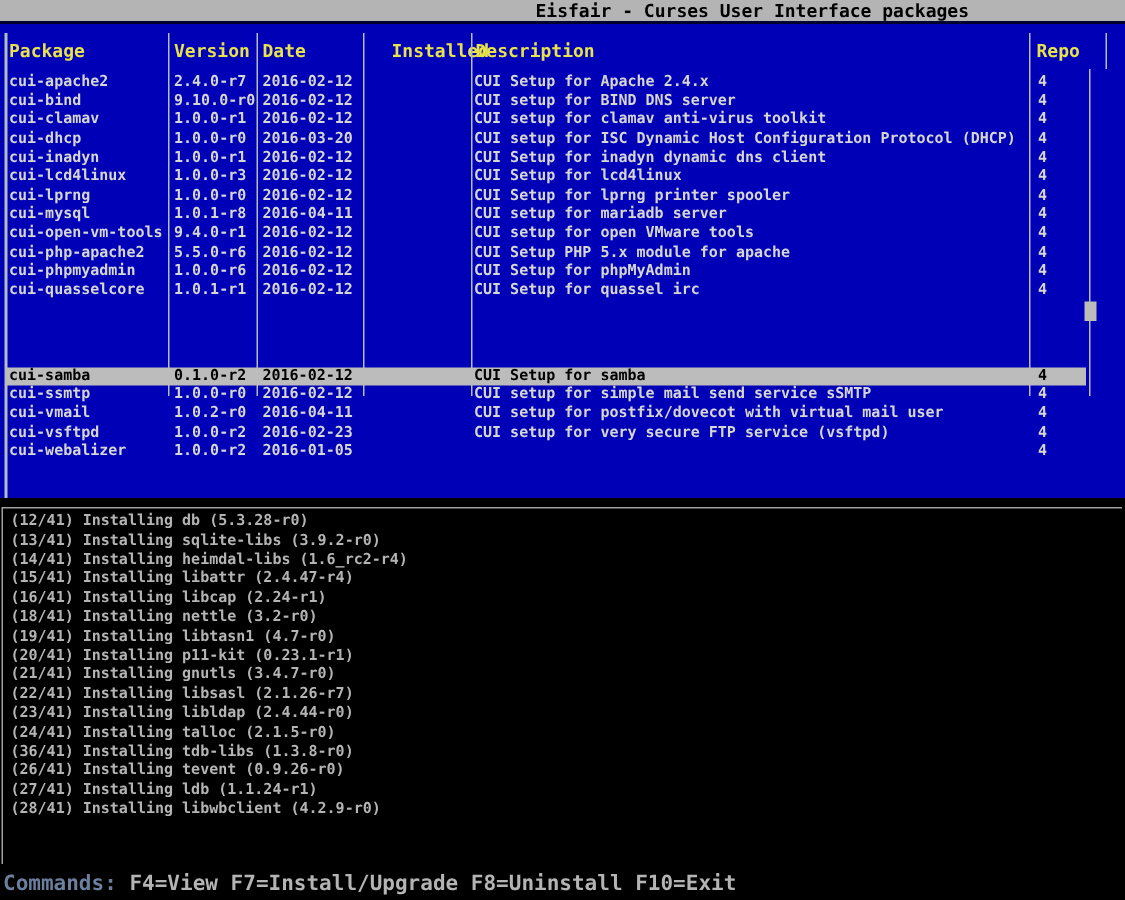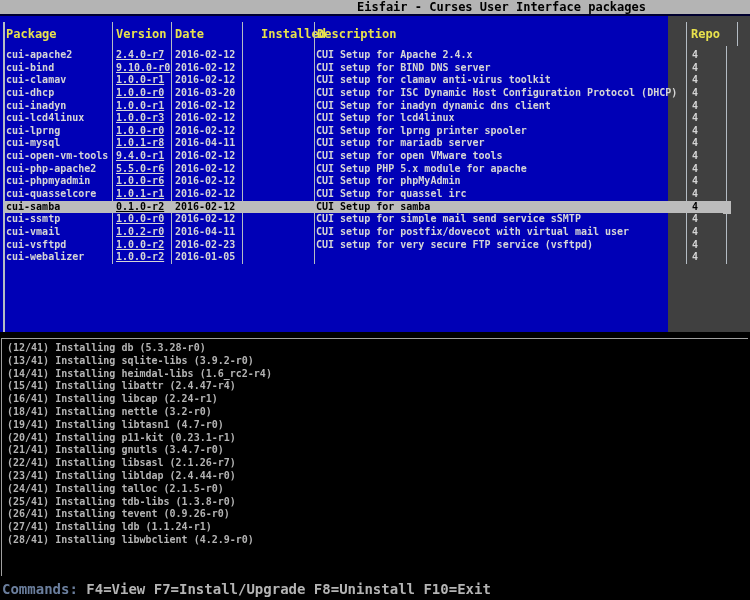--- a/index.html
+++ b/index.html
@@ -8,45 +8,46 @@
     background:#404040;
     font-family:"DejaVu Sans Mono", monospace;
     font-weight:bold;
     -webkit-font-smoothing:none;
   }
   
   .title-bar{position:absolute;left:0;top:0;width:750px;height:14px;background:var(--titlebar_bg);}
   .title-text{position:absolute;left:357px;top:0;height:14px;line-height:14px;font-size:12px;color:#000;white-space:nowrap;}
   .title-gap{position:absolute;left:0;top:14px;width:750px;height:2px;background:#000030;}
   
-  .table-panel{position:absolute;left:0;top:16px;width:668px;height:316px;background:var(--panel_blue);}
+  .table-panel{position:absolute;left:0;top:16px;width:750px;height:316px;background:var(--panel_blue);}
   .left-border{position:absolute;left:3px;top:6px;width:2px;height:310px;background:var(--line_grey);}
   .vsep{position:absolute;top:6px;width:1px;height:242px;background:var(--line_grey);}
   .vsep.s1{left:112px}.vsep.s2{left:171px}.vsep.s3{left:242px}.vsep.s4{left:314px}.vsep.s5{left:686px}
   .vsep.hdr-right{left:737px;height:24px;}
   .scroll-track{position:absolute;left:726px;top:30px;width:1px;height:218px;background:var(--line_grey);}
   .scroll-thumb{position:absolute;left:723px;width:8px;height:13px;background:var(--highlight_bg);}
   .header-row{position:absolute;left:0;top:6px;width:750px;height:24px;}
   .hcell{position:absolute;top:0;height:24px;line-height:24px;font-size:12px;color:var(--header_yellow);white-space:nowrap;}
   .c-package{left:6px;}
   .c-version{left:116px;}
   .c-date{left:175px;}
   .c-installed{left:261px;text-align:center;}
   .c-description{left:317px;}
   .c-repo{left:691px;}
   .rows{position:absolute;left:0;top:33px;width:750px;}
   .trow{position:relative;width:750px;height:12.65px;}
   .trow .cell{position:absolute;top:0;height:12.65px;line-height:12.65px;font-size:10px;color:var(--row_text);white-space:nowrap;}
   .trow .cell.c-description{left:316px;}
-  .trow .cell.c-version{left:116px;text-decoration:underline;}
+  .trow .cell.c-version{left:116px;}
   .trow .cell.c-repo{left:692px;}
   .trow.selected{
     background:linear-gradient(to right,
       transparent 5px, var(--highlight_bg) 5px,
       var(--highlight_bg) 724px, transparent 724px);
+    margin-top:44px;
   }
   .trow.selected .cell{color:#000;}
   
   .terminal-panel{position:absolute;left:0;top:332px;width:750px;height:268px;background:#000;}
   .term-hline{position:absolute;left:2px;top:6px;width:746px;height:1px;background:var(--term_border);}
   .term-vline{position:absolute;left:1px;top:6px;width:1px;height:238px;background:var(--term_border);}
   .term-lines{position:absolute;left:7px;top:10px;width:740px;}
   .tline{height:12.8px;line-height:12.8px;font-size:10px;color:var(--term_text);white-space:nowrap;}
   
   .status-bar{position:absolute;left:2px;top:250px;height:14px;line-height:14px;font-size:14px;white-space:nowrap;}
@@ -233,21 +234,21 @@
         <div class="tline">(14/41) Installing heimdal-libs (1.6_rc2-r4)</div>
         <div class="tline">(15/41) Installing libattr (2.4.47-r4)</div>
         <div class="tline">(16/41) Installing libcap (2.24-r1)</div>
         <div class="tline">(18/41) Installing nettle (3.2-r0)</div>
         <div class="tline">(19/41) Installing libtasn1 (4.7-r0)</div>
         <div class="tline">(20/41) Installing p11-kit (0.23.1-r1)</div>
         <div class="tline">(21/41) Installing gnutls (3.4.7-r0)</div>
         <div class="tline">(22/41) Installing libsasl (2.1.26-r7)</div>
         <div class="tline">(23/41) Installing libldap (2.4.44-r0)</div>
         <div class="tline">(24/41) Installing talloc (2.1.5-r0)</div>
-        <div class="tline">(25/41) Installing tdb-libs (1.3.8-r0)</div>
+        <div class="tline">(36/41) Installing tdb-libs (1.3.8-r0)</div>
         <div class="tline">(26/41) Installing tevent (0.9.26-r0)</div>
         <div class="tline">(27/41) Installing ldb (1.1.24-r1)</div>
         <div class="tline">(28/41) Installing libwbclient (4.2.9-r0)</div>
       </div>
     <div class="status-bar">
       <span class="status-label">Commands:</span><span> </span><span class="status-cmds">F4=View F7=Install/Upgrade F8=Uninstall F10=Exit</span>
     </div>
   </div>
 
 </div>

